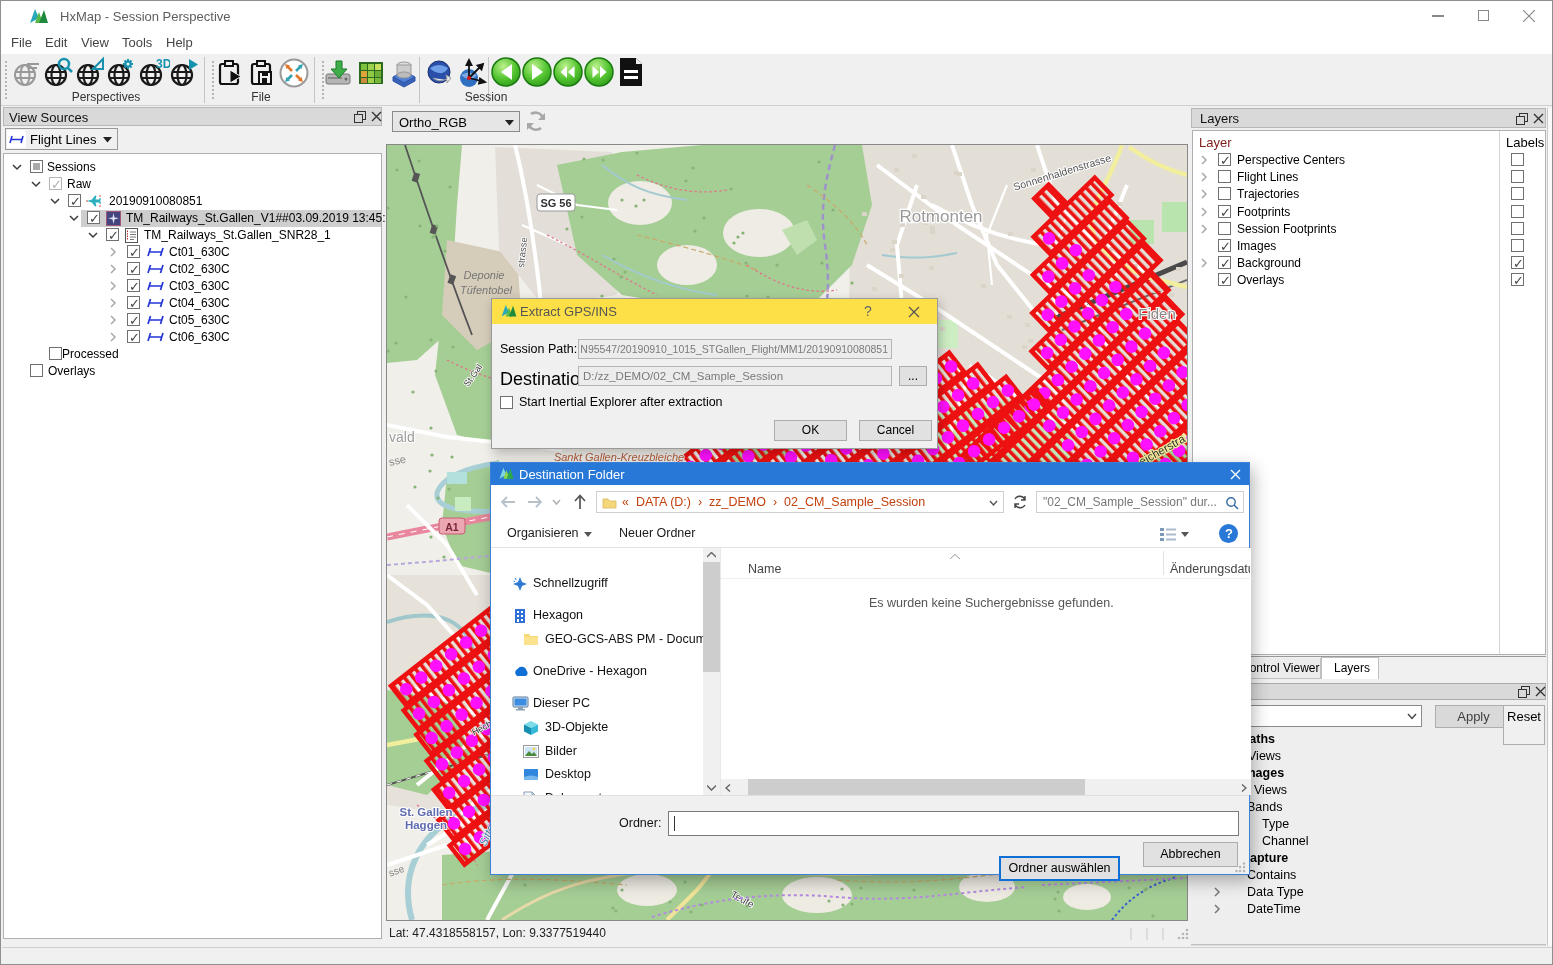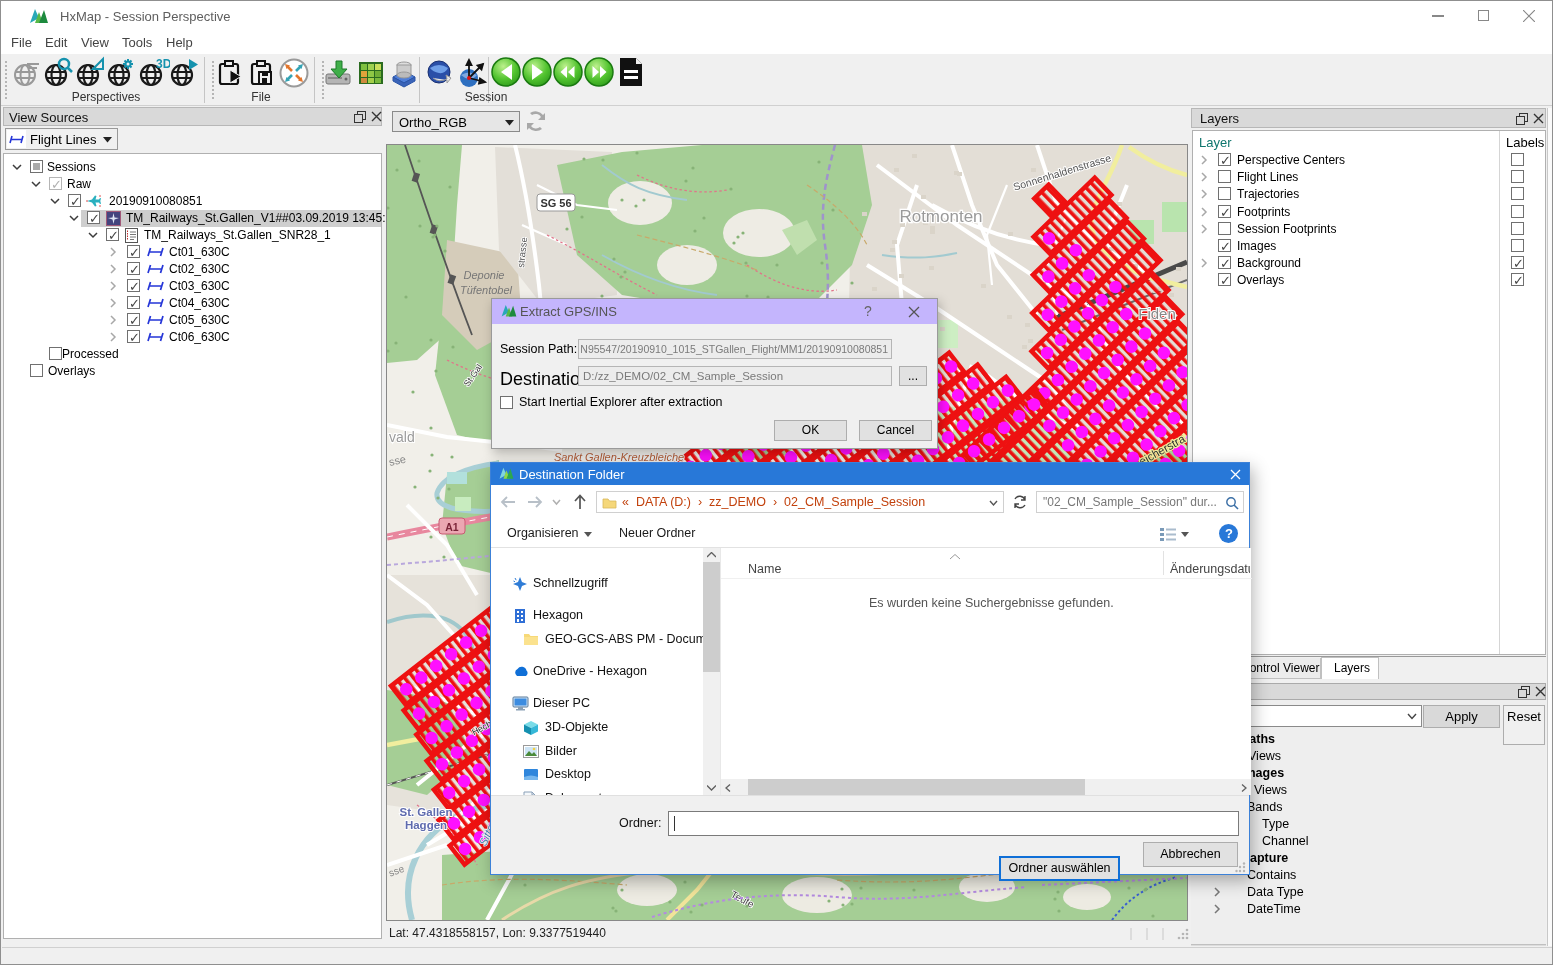--- a/index.html
+++ b/index.html
@@ -1063,21 +1063,21 @@
  <svg class="float-btn" style="left:324px;top:4px" width="12" height="12">
         <rect x="3.5" y="0.5" width="8" height="8" fill="none" stroke="#333"></rect>
         <rect x="0.5" y="3.5" width="8" height="8" fill="#d9d9d9" stroke="#333"></rect>
       </svg>
  <svg class="float-btn" style="left:341px;top:4px" width="12" height="12">
         <path d="M1 1 L10 10 M10 1 L1 10" stroke="#333" stroke-width="1.4"></path>
       </svg>
 </div>
 <div class="abs" style="left:1191px;top:129px;width:354px;height:525px;background:#fff;border:1px solid #b0b0b0">
  <div class="abs" style="left:306px;top:0px;width:1px;height:523px;background:#d5d5d5"></div>
- <div class="abs" style="left:6px;top:4px;font-size:13px;color:#0f766e">Layer</div>
+ <div class="abs" style="left:6px;top:4px;font-size:13px;color:#7f1d1d">Layer</div>
  <div class="abs" style="left:313px;top:4px;font-size:13px;color:#000">Labels</div>
  <svg class="abs" style="left:7px;top:24px" width="8" height="10">
         <path d="M2 1 L6 5 L2 9" stroke="#a8a8a8" stroke-width="1.5" fill="none"></path>
       </svg>
  <div class="cb" style="left:25px;top:22px">
         <span class="tick">✓</span>
       </div>
  <div class="tree-row" style="left:44px;top:22px">Perspective Centers</div>
  <div class="cb" style="left:318px;top:22px"></div>
  <svg class="abs" style="left:7px;top:41.2px" width="8" height="10">
@@ -1142,21 +1142,21 @@
       </svg>
  <svg class="float-btn" style="left:343px;top:2px" width="12" height="12">
         <path d="M1 1 L10 10 M10 1 L1 10" stroke="#333" stroke-width="1.4"></path>
       </svg>
 </div>
 <div class="abs" style="left:1190px;top:699px;width:355px;height:246px;background:#eeeeee">
  <div class="abs" style="left:2px;top:5px;width:229px;height:22px;background:#fff;border:1px solid #8a8a8a"></div>
  <svg class="abs" style="left:216px;top:13px" width="10" height="7">
         <path d="M1 1 L5 5.5 L9 1" stroke="#444" stroke-width="1.4" fill="none"></path>
       </svg>
- <div class="btn" style="left:232px;top:5px;width:77px;height:23px;background:#d9d9d9;color:#000000;font-size:13px;line-height:21px">Apply</div>
+ <div class="btn" style="left:244px;top:5px;width:77px;height:23px;background:#d9d9d9;color:#404040;font-size:13px;line-height:21px">Apply</div>
  <div class="btn" style="left:312px;top:5px;width:42px;height:40px;background:#f0f0f0;font-size:13px;line-height:21px">Reset</div>
  <div class="abs" style="left:50px;top:32px;font-size:12.5px;font-weight:bold;white-space:nowrap">Paths</div>
  <div class="abs" style="left:57px;top:49px;font-size:12.5px;white-space:nowrap">Views</div>
  <div class="abs" style="left:50px;top:66px;font-size:12.5px;font-weight:bold;white-space:nowrap">Images</div>
  <svg class="abs" style="left:48px;top:85px" width="8" height="10">
         <path d="M2 1 L6 5 L2 9" stroke="#777" stroke-width="1.5" fill="none"></path>
       </svg>
  <div class="abs" style="left:63px;top:83px;font-size:12.5px;white-space:nowrap">Views</div>
  <div class="abs" style="left:56px;top:100px;font-size:12.5px;white-space:nowrap">Bands</div>
  <div class="abs" style="left:71px;top:117px;font-size:12.5px;white-space:nowrap">Type</div>
@@ -1169,21 +1169,21 @@
  <div class="abs" style="left:56px;top:185px;font-size:12.5px;white-space:nowrap">Data Type</div>
  <svg class="abs" style="left:22px;top:204px" width="8" height="10">
         <path d="M2 1 L6 5 L2 9" stroke="#777" stroke-width="1.5" fill="none"></path>
       </svg>
  <div class="abs" style="left:56px;top:202px;font-size:12.5px;white-space:nowrap">DateTime</div>
 </div>
 <div class="abs" style="left:1190px;top:943px;width:355px;height:2px;background:#dcdcdc;border-top:1px solid #c0c0c0"></div>
 <div class="abs" style="left:1546px;top:107px;width:6px;height:838px;background:#fafafa;border-left:1px solid #c8c8c8"></div>
 <div class="abs" style="left:1px;top:946px;width:1551px;height:1px;background:#d0d0d0"></div>
     <div class="abs" style="left:490px;top:297px;width:447px;height:151px;background:#f0f0f0;border:1px solid #9a9a9a;box-shadow:2px 4px 10px rgba(0,0,0,0.25)">
- <div class="abs" style="left:0;top:0;width:445px;height:25px;background:#c4b5fd">
+ <div class="abs" style="left:0;top:0;width:445px;height:25px;background:#fde047">
   <svg class="abs" style="left:8px;top:4px" width="18" height="17" viewBox="0 0 22 20">
           <path d="M2 16 L7 2 L11 11 Z" fill="#28a8b8"></path>
           <path d="M7 16 L11 5 L15 16 Z" fill="#57b947"></path>
           <path d="M11 16 L16 3 L20 16 Z" fill="#1d8a3e"></path>
         </svg>
   <span class="abs" style="left:28px;top:5px;font-size:13px;color:#555">Extract GPS/INS</span>
   <span class="abs" style="left:372px;top:4px;font-size:14px;color:#666">?</span>
   <svg class="abs" style="left:416px;top:7px" width="12" height="12">
           <path d="M1 1 L11 11 M11 1 L1 11" stroke="#555" stroke-width="1.3"></path>
         </svg>

